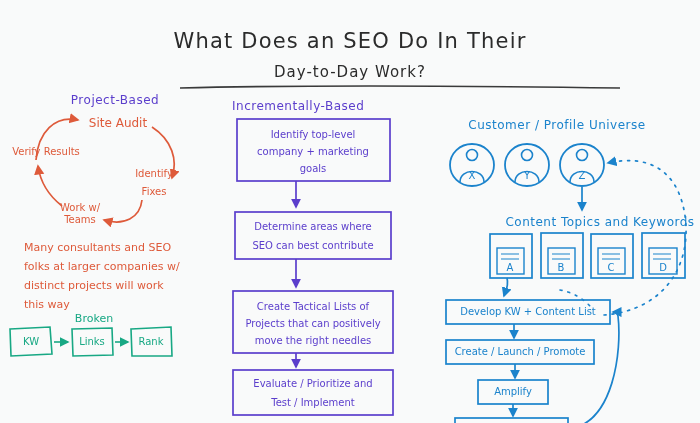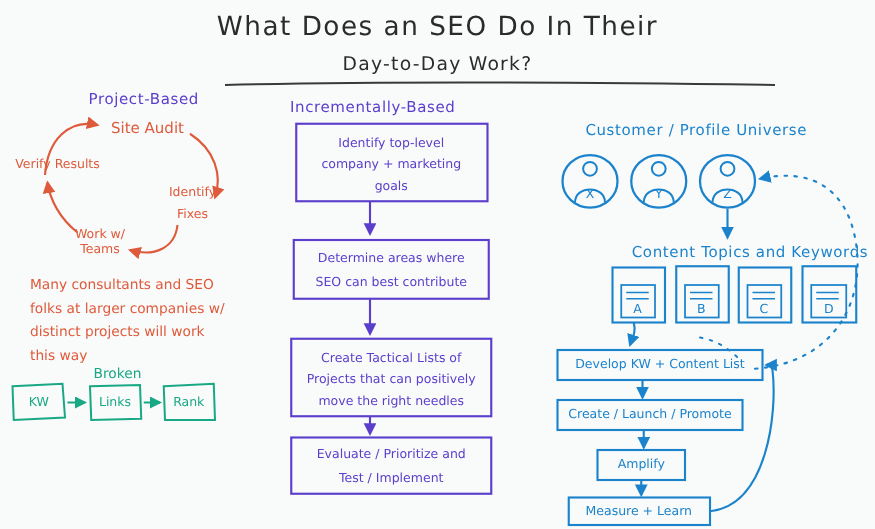--- a/index.html
+++ b/index.html
@@ -3,21 +3,21 @@
 <meta charset="utf-8">
 <style>
   html,body{margin:0;padding:0;}
   body{
     width:700px;height:423px;
     background:#f9fafa;
     font-family:"DejaVu Sans", sans-serif;
     overflow:hidden;
     position:relative;
   }
-  #board{position:absolute;inset:0;}
+  #board{position:absolute;inset:0;margin-top:20px;}
   svg#canvas{position:absolute;top:0;left:0;width:700px;height:423px;}
   text{ dominant-baseline:middle; }
   .ttl{fill:#2b2b2b;font-size:21px;letter-spacing:1.2px;}
   .ttl2{fill:#2b2b2b;font-size:15px;letter-spacing:1px;}
   .purple{fill:#5b3ecc;}
   .purpleS{stroke:#5b3ecc;fill:none;}
   .orange{fill:#de5a3a;}
   .orangeS{stroke:#de5a3a;fill:none;}
   .green{fill:#18a884;}
   .greenS{stroke:#18a884;fill:none;}

